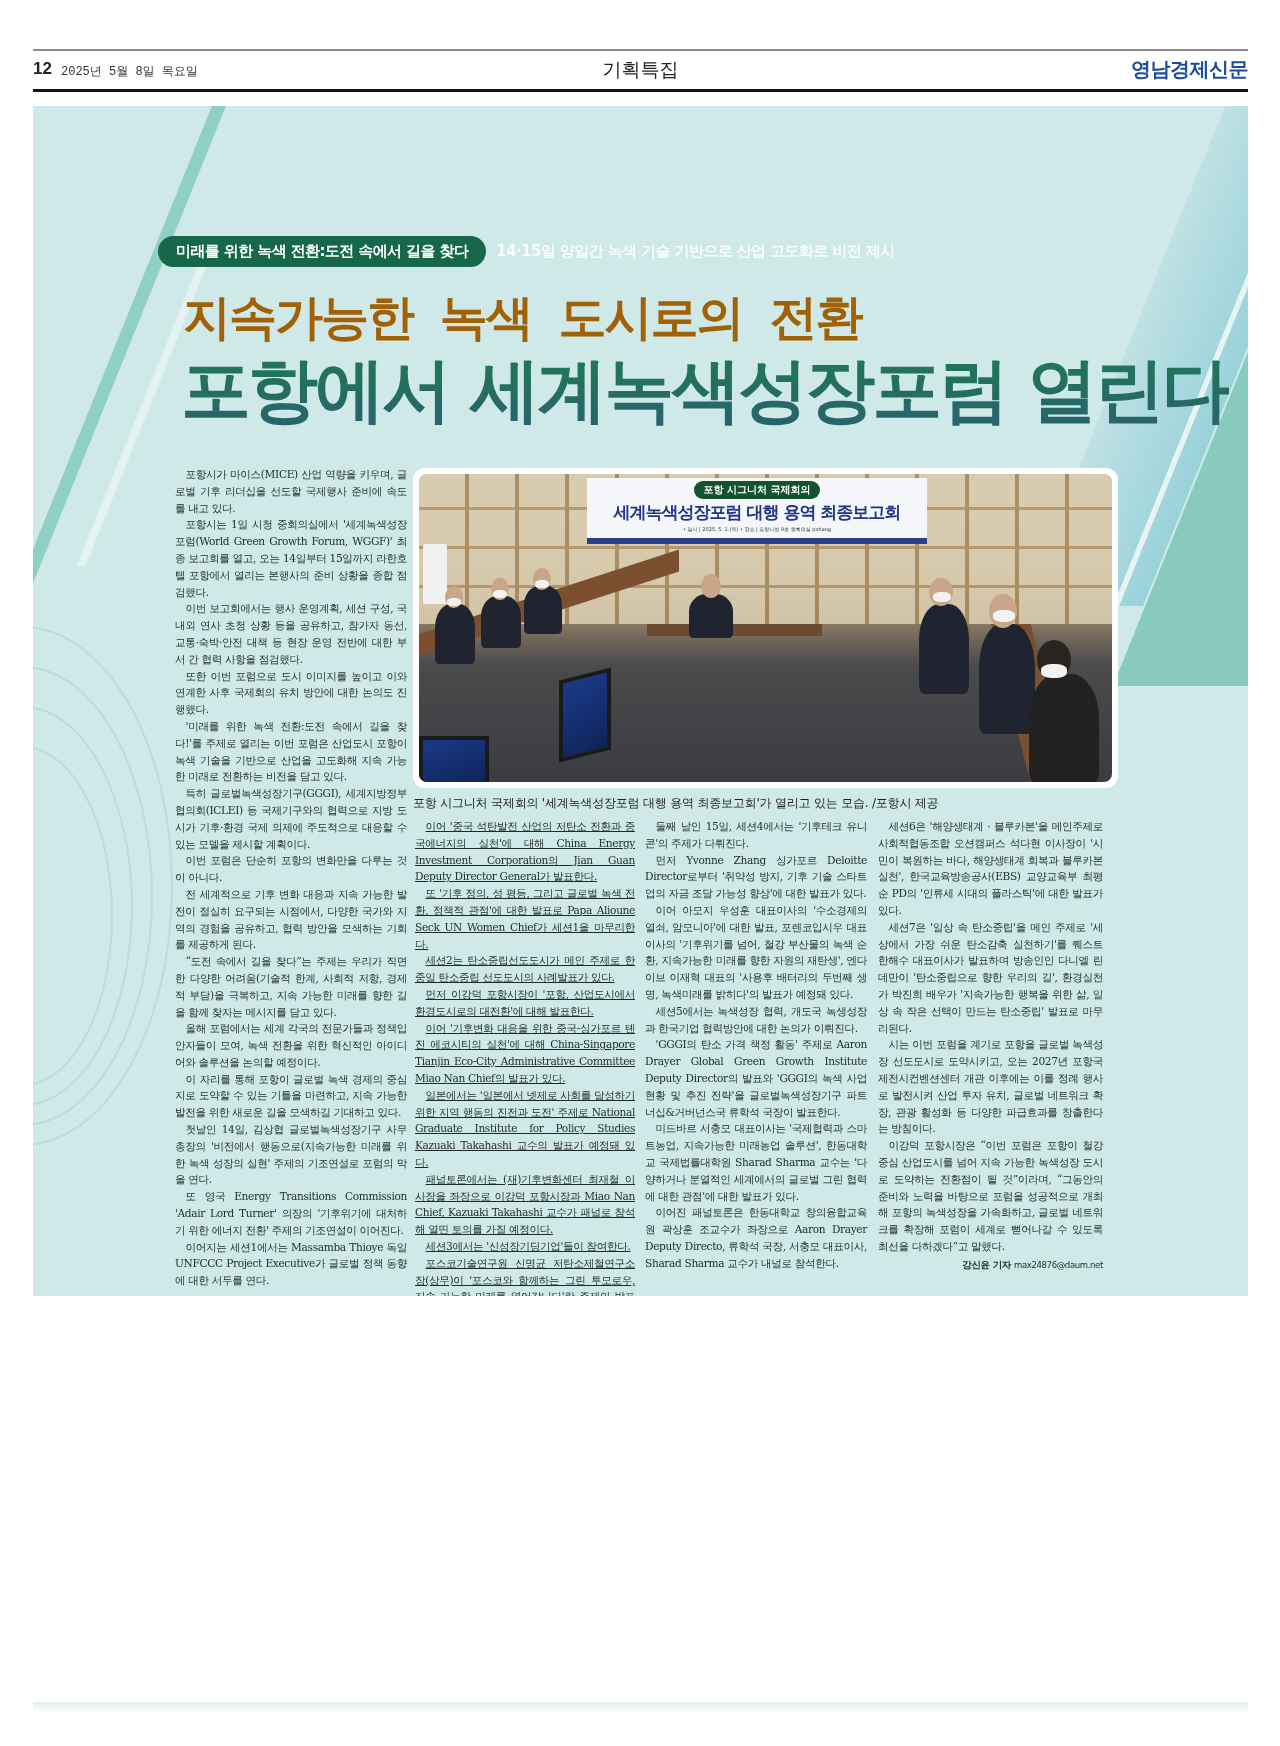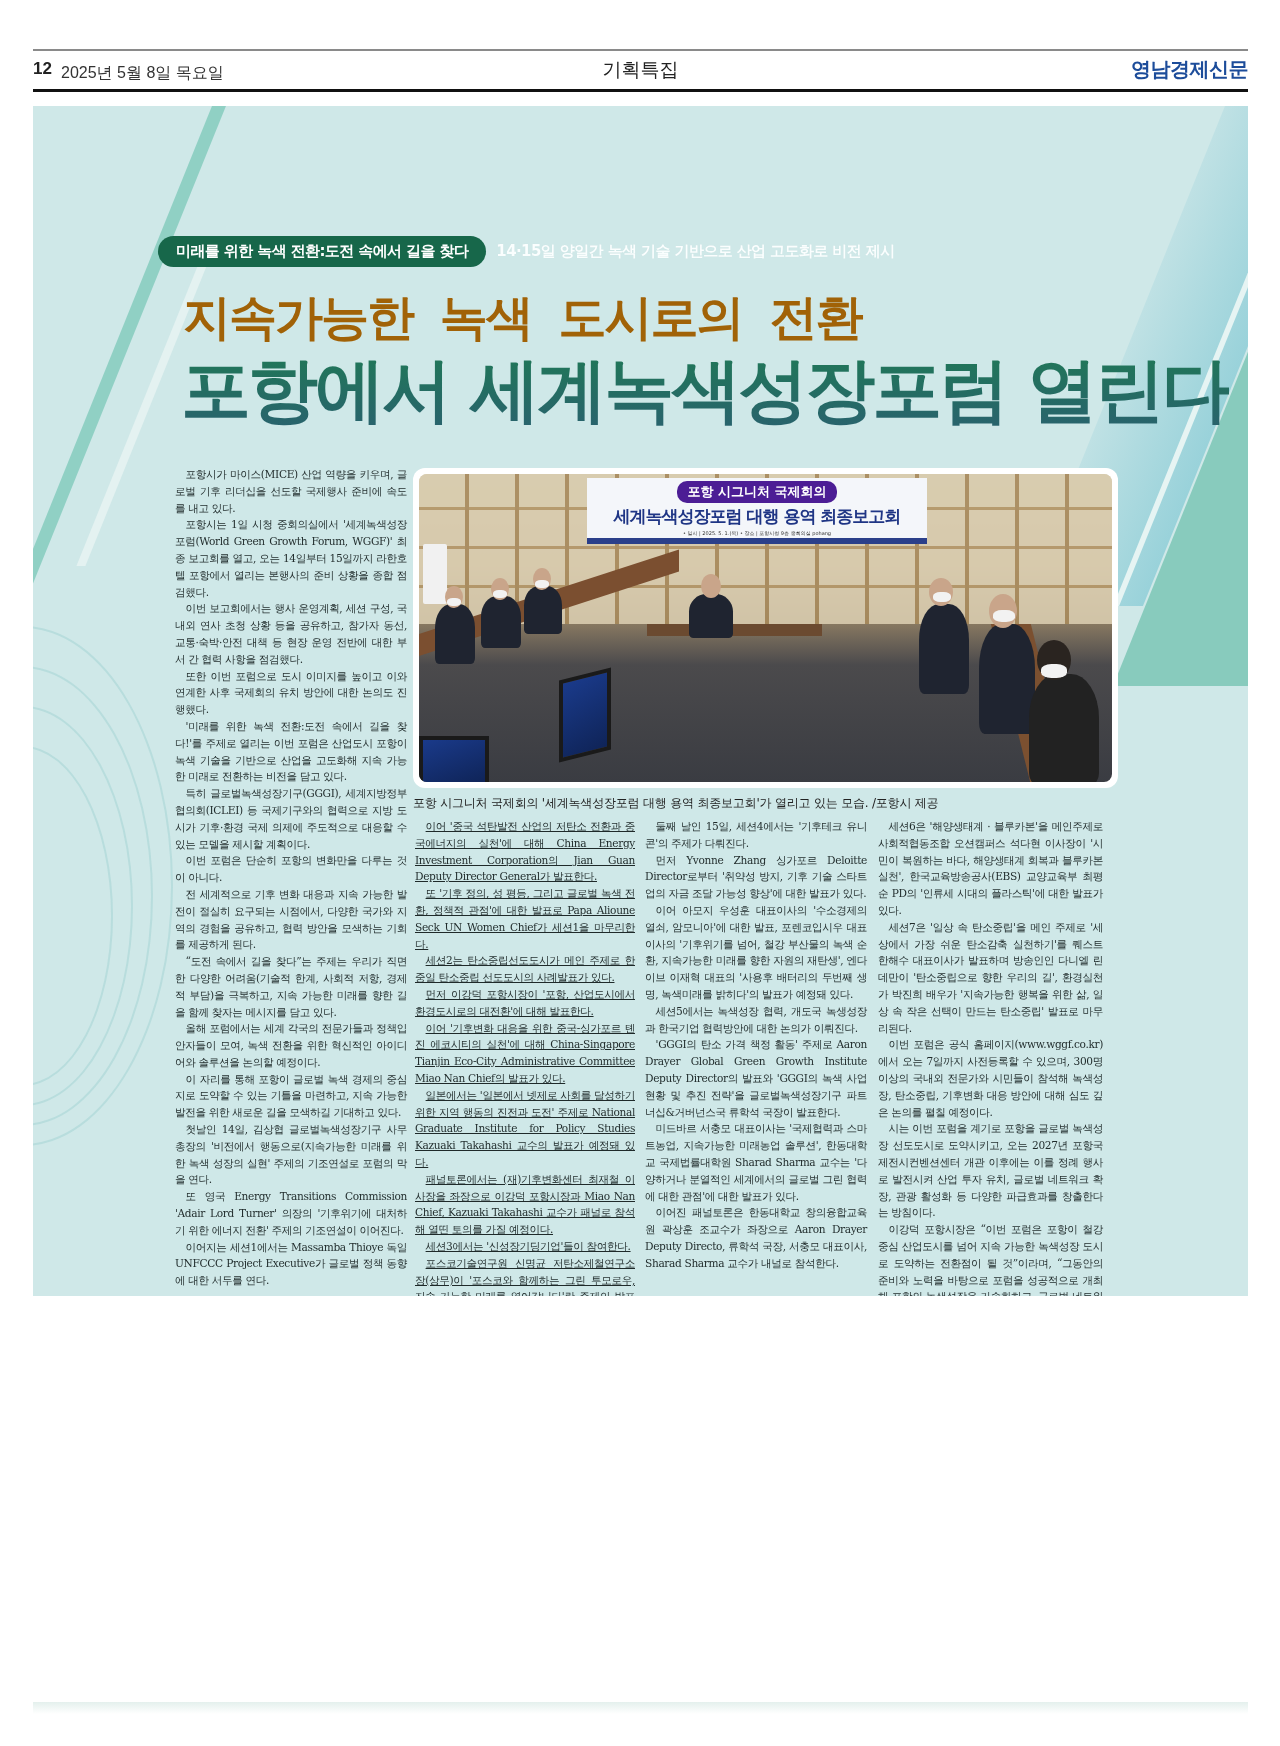--- a/index.html
+++ b/index.html
@@ -3,21 +3,21 @@
 <meta charset="utf-8">
 <style>
   * { box-sizing: border-box; margin: 0; padding: 0; }
   html, body { width: 1280px; height: 1746px; background: #ffffff; overflow: hidden; }
   body { position: relative; font-family: "DejaVu Serif", serif; color: #1e2a2a; }
 
   
   .rule-top { position: absolute; left: 33px; top: 49px; width: 1215px; height: 2px; background: #8a8a8a; }
   .masthead { position: absolute; left: 33px; top: 55px; width: 1215px; height: 32px; }
   .page-num { position: absolute; left: 0; top: 4px; font-family: "Liberation Sans", sans-serif; font-size: 17px; font-weight: bold; color: #222; }
-  .page-date { position: absolute; left: 28px; top: 8px; font-family: Liberation Sans, sans-serif; font-size: 16px; color: #333; }
+  .page-date { position: absolute; left: 28px; top: 8px; font-family: Liberation Mono, monospace; font-size: 12px; color: #333; }
   .section-name { position: absolute; left: 0; right: 0; top: 2px; text-align: center; font-family: "DejaVu Sans", sans-serif; font-size: 19px; color: #222; }
   .paper-name { position: absolute; right: 0; top: 1px; font-family: "DejaVu Sans", sans-serif; font-size: 20px; font-weight: bold; color: #1c4c9a; letter-spacing: -0.5px; }
   .rule-bottom { position: absolute; left: 33px; top: 89px; width: 1215px; height: 3px; background: #111; }
 
   
   .panel { position: absolute; left: 33px; top: 106px; width: 1215px; height: 1190px; background: #cfe8e8; overflow: hidden; }
   .deco-stripe { position: absolute; top: -20px; height: 520px; transform: skewX(-22deg); }
   .s1 { left: 82px; width: 14px; background: #90d0c4; }
   .s2 { left: 104px; width: 9px; background: #e9f4f3; top: 160px; height: 300px; opacity: .8; }
   .s3 { right: 0; width: 120px; background: linear-gradient(90deg, #bfe1e4, #99d2da); }
@@ -45,21 +45,21 @@
 
   
   .photo-frame { position: absolute; left: 380px; top: 362px; width: 705px; height: 320px; background: #fff; border-radius: 12px; padding: 6px; }
   .photo { position: relative; width: 100%; height: 100%; border-radius: 8px; overflow: hidden; background: linear-gradient(180deg, #d6cdb6 0%, #c9b896 30%, #8a7a62 48%, #4b4a4c 62%, #3a3c42 100%); }
   .lattice { position: absolute; left: 0; top: 0; width: 100%; height: 150px;
     background:
       repeating-linear-gradient(90deg, transparent 0 46px, #a88a5c 46px 50px),
       repeating-linear-gradient(0deg, transparent 0 36px, #b39668 36px 39px),
       #d9ccaf; opacity: .9; }
   .banner { position: absolute; left: 168px; top: 4px; width: 340px; height: 66px; background: #f4f6fa; border-bottom: 6px solid #2b3f8a; text-align: center; }
-  .banner-pill { display: inline-block; margin-top: 3px; background: #4c1d95; color: #fff; font-family: "DejaVu Sans", sans-serif; font-size: 13px; font-weight: bold; padding: 2px 10px; border-radius: 10px; }
+  .banner-pill { display: inline-block; margin-top: 3px; background: #14532d; color: #fff; font-family: "DejaVu Sans", sans-serif; font-size: 10px; font-weight: bold; padding: 2px 10px; border-radius: 10px; }
   .banner-title { font-family: "DejaVu Sans", sans-serif; font-size: 17px; font-weight: bold; color: #1f3585; letter-spacing: -1px; margin-top: 2px; }
   .banner-info { font-family: "DejaVu Sans", sans-serif; font-size: 5px; color: #333; margin-top: 2px; }
   .flag { position: absolute; left: 4px; top: 70px; width: 24px; height: 60px; background: #f1f1f1; border-radius: 2px; }
   .table-left { position: absolute; left: 0; top: 160px; width: 260px; height: 22px; background: #7b4f30; transform: skewY(-18deg); transform-origin: left; }
   .table-right { position: absolute; right: 60px; top: 150px; width: 40px; height: 170px; background: #7b5030; transform: skewX(14deg); }
   .table-center { position: absolute; left: 228px; top: 150px; width: 175px; height: 12px; background: #6b4a30; }
   .screen { position: absolute; background: linear-gradient(160deg, #1a3a8a, #0f2458); border: 4px solid #1a1a1a; }
   .scr1 { left: 140px; top: 200px; width: 52px; height: 82px; transform: skewY(-14deg); }
   .scr2 { left: 0px; top: 262px; width: 70px; height: 50px; }
   .person { position: absolute; background: #1f2430; border-radius: 40% 40% 10% 10%; }
@@ -186,21 +186,20 @@
     <p>이어 아모지 우성훈 대표이사의 '수소경제의 열쇠, 암모니아'에 대한 발표, 포렌코입시우 대표이사의 '기후위기를 넘어, 철강 부산물의 녹색 순환, 지속가능한 미래를 향한 자원의 재탄생', 엔다이브 이재혁 대표의 '사용후 배터리의 두번째 생명, 녹색미래를 밝히다'의 발표가 예정돼 있다.</p>
     <p>세션5에서는 녹색성장 협력, 개도국 녹생성장과 한국기업 협력방안에 대한 논의가 이뤄진다.</p>
     <p>'GGGI의 탄소 가격 책정 활동' 주제로 Aaron Drayer Global Green Growth Institute Deputy Director의 발표와 'GGGI의 녹색 사업 현황 및 추진 전략'을 글로벌녹색성장기구 파트너십&amp;거버넌스국 류학석 국장이 발표한다.</p>
     <p>미드바르 서충모 대표이사는 '국제협력과 스마트농업, 지속가능한 미래농업 솔루션', 한동대학교 국제법률대학원 Sharad Sharma 교수는 '다양하거나 분열적인 세계에서의 글로벌 그린 협력에 대한 관점'에 대한 발표가 있다.</p>
     <p>이어진 패널토론은 한동대학교 창의융합교육원 곽상훈 조교수가 좌장으로 Aaron Drayer Deputy Directo, 류학석 국장, 서충모 대표이사, Sharad Sharma 교수가 내널로 참석한다.</p>
   </div>
 
   <div class="col col4">
     <p>세션6은 '해양생태계 · 블루카본'을 메인주제로 사회적협동조합 오션캠퍼스 석다현 이사장이 '시민이 복원하는 바다, 해양생태계 회복과 블루카본 실천', 한국교육방송공사(EBS) 교양교육부 최평순 PD의 '인류세 시대의 플라스틱'에 대한 발표가 있다.</p>
     <p>세션7은 '일상 속 탄소중립'을 메인 주제로 '세상에서 가장 쉬운 탄소감축 실천하기'를 퀘스트 한해수 대표이사가 발표하며 방송인인 다니엘 린데만이 '탄소중립으로 향한 우리의 길', 환경실천가 박진희 배우가 '지속가능한 행복을 위한 삶, 일상 속 작은 선택이 만드는 탄소중립' 발표로 마무리된다.</p>
-    <p>이번 포럼은 공식 홈페이지(www.wggf.co.kr)에서 오는 7일까지 사전등록할 수 있으며, 300명 이상의 국내외 전문가와 시민들이 참석해 녹색성장, 탄소중립, 기후변화 대응 방안에 대해 심도 깊은 논의를 펼칠 예정이다.</p>
     <p>시는 이번 포럼을 계기로 포항을 글로벌 녹색성장 선도도시로 도약시키고, 오는 2027년 포항국제전시컨벤션센터 개관 이후에는 이를 정례 행사로 발전시켜 산업 투자 유치, 글로벌 네트워크 확장, 관광 활성화 등 다양한 파급효과를 창출한다는 방침이다.</p>
     <p>이강덕 포항시장은 “이번 포럼은 포항이 철강 중심 산업도시를 넘어 지속 가능한 녹색성장 도시로 도약하는 전환점이 될 것”이라며, “그동안의 준비와 노력을 바탕으로 포럼을 성공적으로 개최해 포항의 녹색성장을 가속화하고, 글로벌 네트워크를 확장해 포럼이 세계로 뻗어나갈 수 있도록 최선을 다하겠다”고 말했다.</p>
     <div class="byline">
       <span>강신윤 기자</span>
       <span class="email">max24876@daum.net</span>
     </div>
   </div>
 
   <div class="farm">
     <div class="farm-row" style="left:-40px;top:180px;width:520px;height:160px;background:#3fa23a;opacity:.85;"></div>

